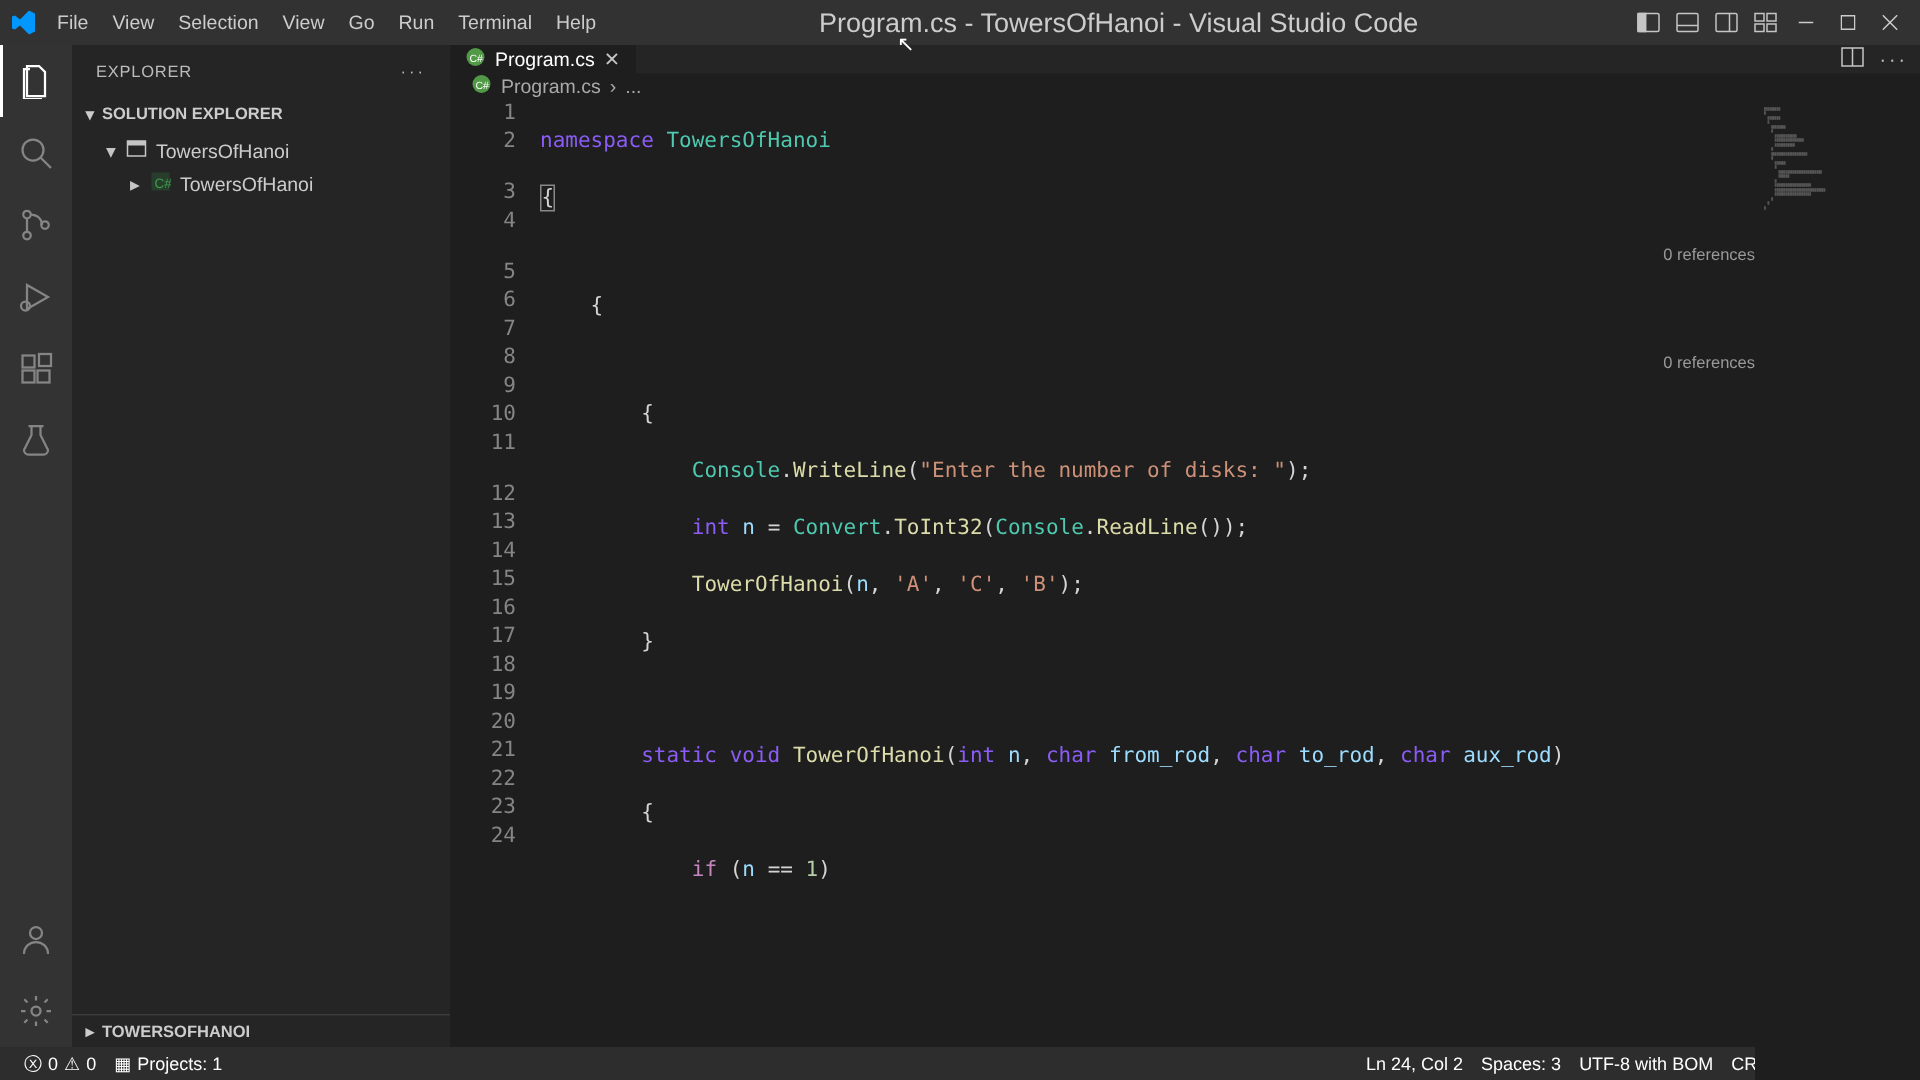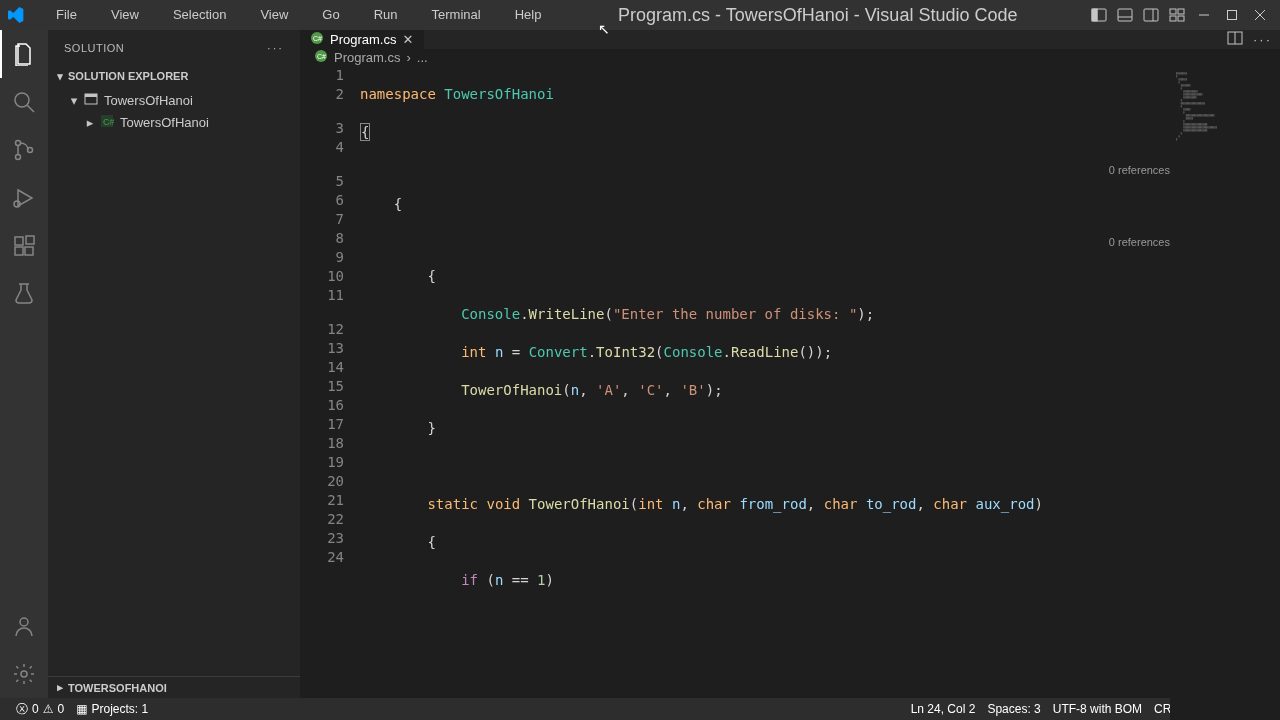--- a/index.html
+++ b/index.html
@@ -24,21 +24,20 @@
 }
 .menubar .logo {
   width: 20px; height: 20px;
   display: flex; align-items: center; justify-content: center;
   margin-right: 4px;
 }
 .menubar .menu-item {
   padding: 0 8px;
   line-height: 30px;
   cursor: pointer;
-  margin-left: 18px;
 }
 .menubar .title-center {
   flex: 1;
   text-align: center;
   color: #cccccc;
   font-size: 18px;
 }
 .menubar .win-controls {
   display: flex;
   align-items: center;
@@ -191,21 +190,21 @@
   flex: 1;
   font-family: Consolas, monospace;
   font-size: 14px;
   line-height: 19px;
   white-space: pre;
   tab-size: 4;
   position: relative;
 }
 .code .row { height: 19px; }
 .code .codelens-row { height: 15px; color: #999999; font-size: 11px; font-family: "Segoe UI", sans-serif; text-align: right; }
-.kw { color: #fdba74; }
+.kw { color: #8b5cf6; }
 .type { color: #4ec9b0; }
 .method { color: #dcdcaa; }
 .str { color: #ce9178; }
 .num { color: #b5cea8; }
 .var { color: #9cdcfe; }
 .punc { color: #d4d4d4; }
 .ctrl { color: #c586c0; }
 .brace-active {
   border: 1px solid #888888;
   padding: 0 0px;
@@ -363,21 +362,21 @@
         <svg width="24" height="24" viewBox="0 0 24 24" fill="none" stroke="currentColor" stroke-width="1.5">
             <circle cx="12" cy="12" r="3"></circle>
             <path d="M12 2v3M12 19v3M4.2 4.2l2.1 2.1M17.7 17.7l2.1 2.1M2 12h3M19 12h3M4.2 19.8l2.1-2.1M17.7 6.3l2.1-2.1"></path>
           </svg>
       </div>
     </div>
   </div>
 
   <div class="sidebar">
     <div class="sidebar-header">
-      <span>SOLUTION</span>
+      <span>EXPLORER</span>
       <span style="letter-spacing:2px;cursor:pointer">···</span>
     </div>
     <div class="sidebar-section-header">
       <span class="chev">▾</span>
       <span>SOLUTION EXPLORER</span>
     </div>
     <div class="sidebar-tree">
       <div class="tree-row depth1">
         <span class="chev">▾</span>
         <span class="icon-box"><svg width="14" height="14" viewBox="0 0 14 14">

